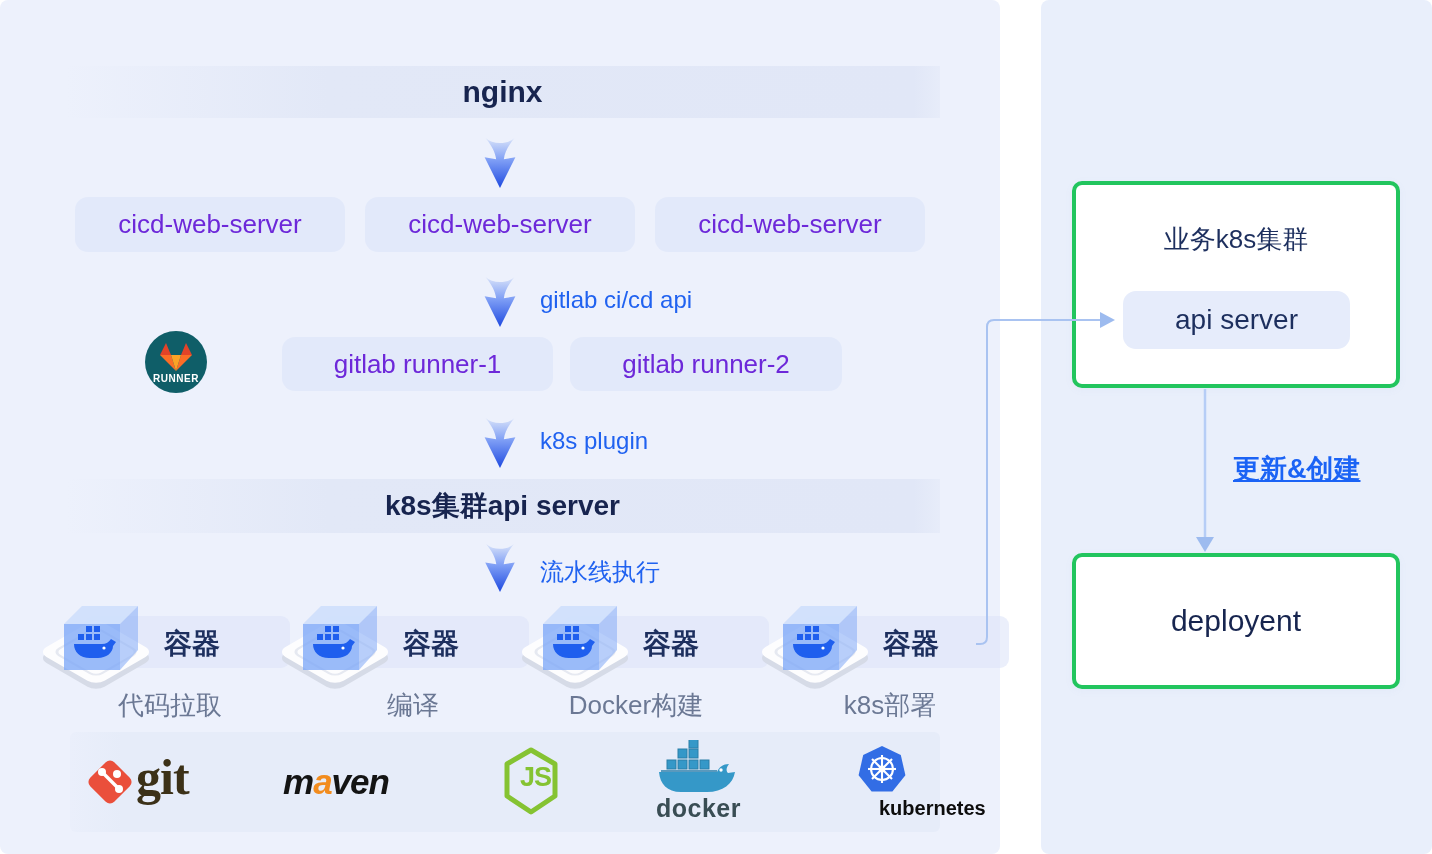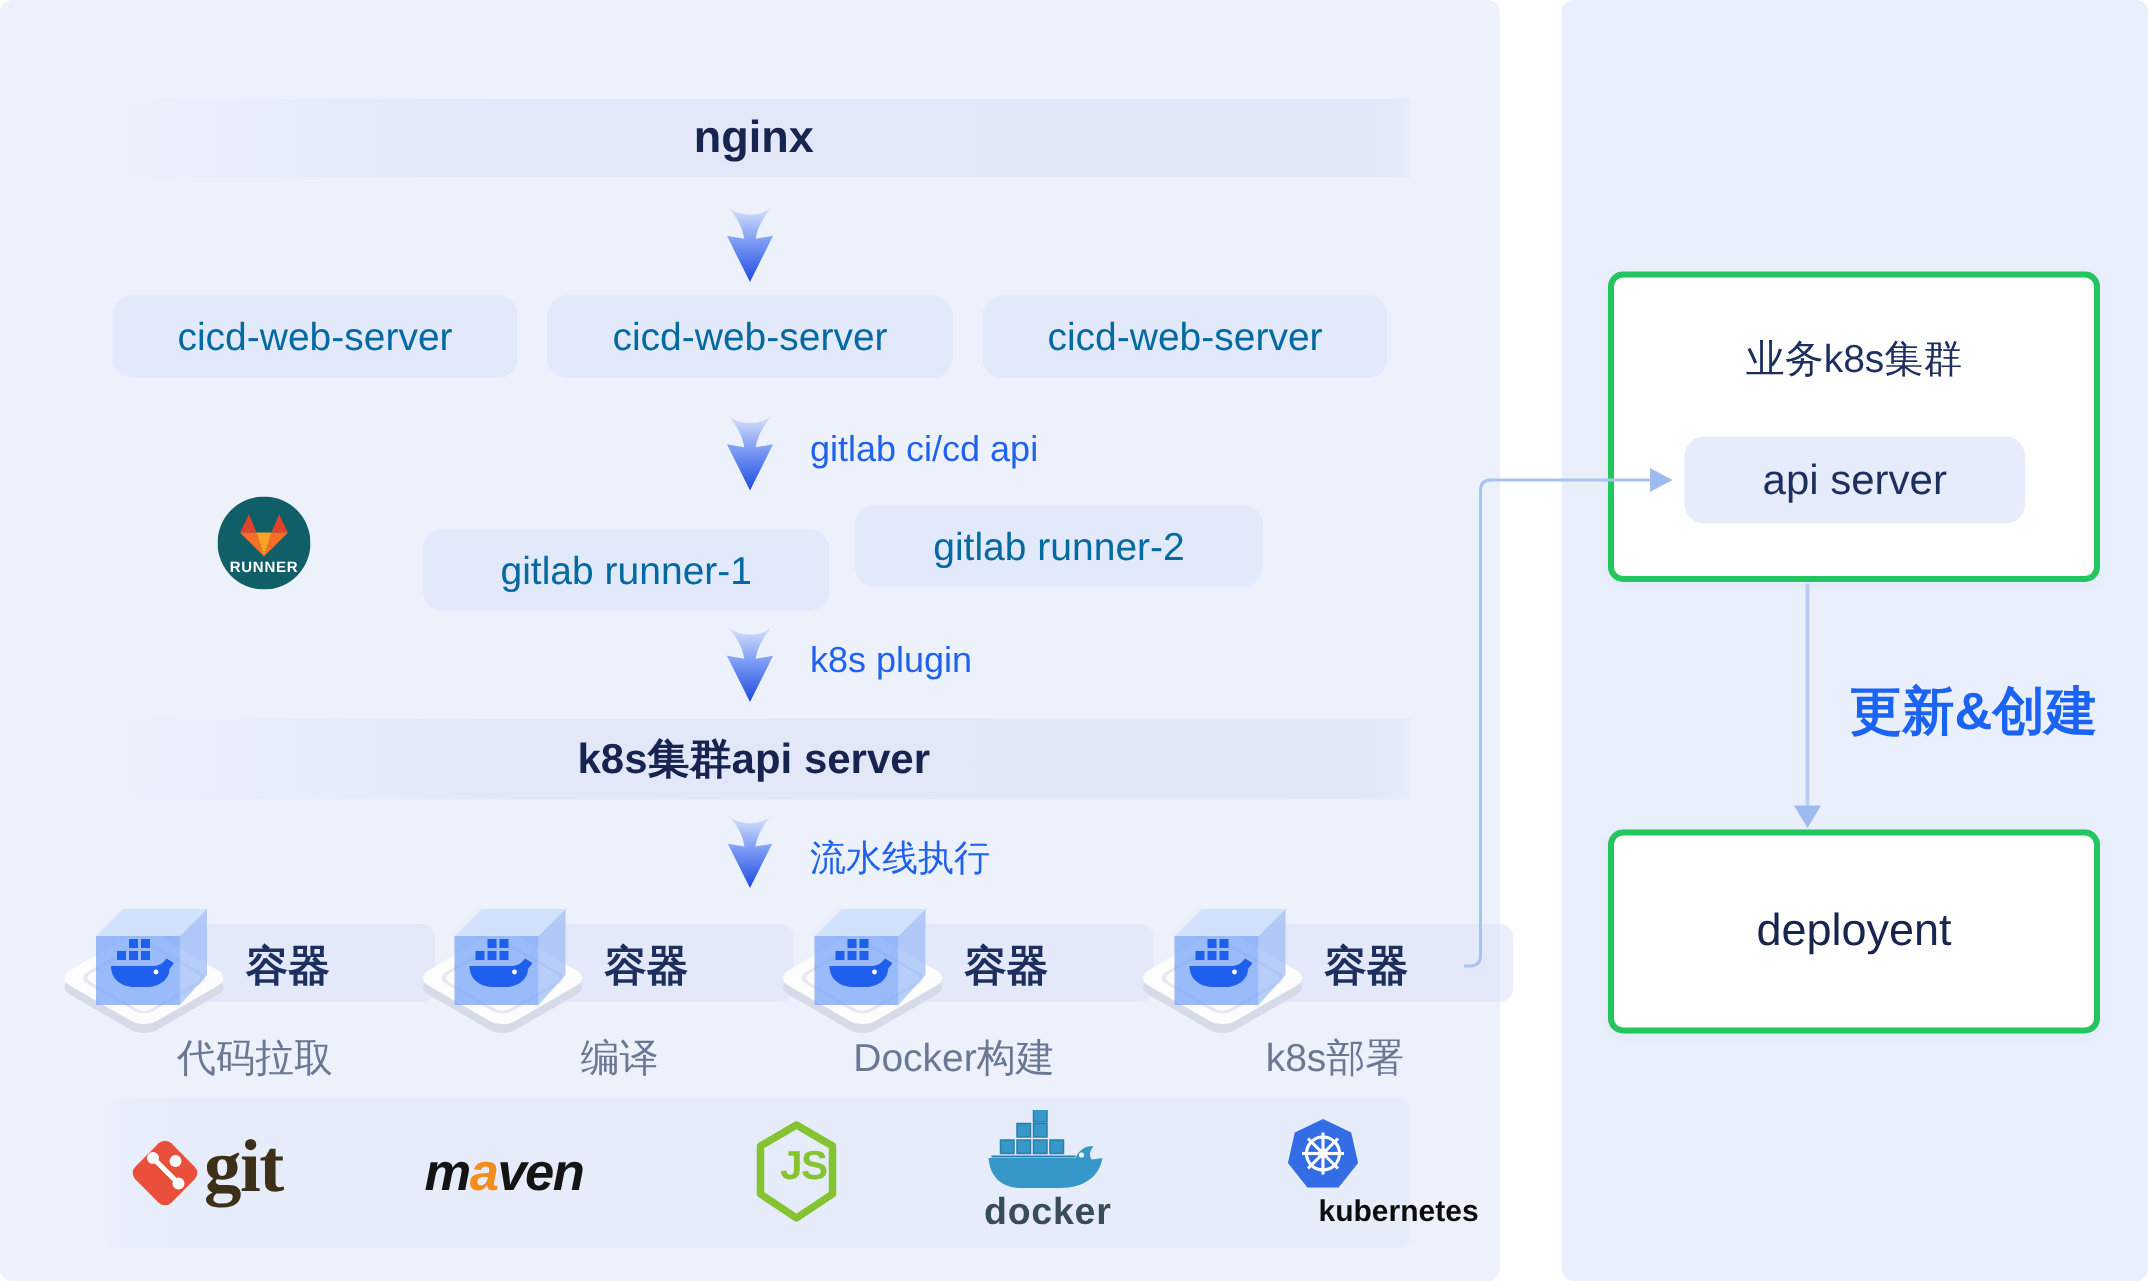--- a/index.html
+++ b/index.html
@@ -17,21 +17,21 @@
     position:absolute;left:65px;width:875px;
     background:linear-gradient(90deg, rgba(226,232,247,0) 0%, #e2e8f7 30%, #e1e7f7 97%, rgba(226,232,247,.55) 100%);
     display:flex;align-items:center;justify-content:center;
   }
   .band-nginx{top:66px;height:52px;font-size:30px;font-weight:700;color:#17244f;}
   .band-k8s{top:479px;height:54px;font-size:28px;font-weight:700;color:#17244f;}
 
   .node-box{
     position:absolute;height:55px;background:#e2e9fa;border-radius:13px;
     display:flex;align-items:center;justify-content:center;
-    font-size:26px;color:#0369a1;
+    font-size:26px;color:#6d28d9;
   }
   .arrow{position:absolute;width:44px;height:50px;}
   .blue-label{position:absolute;font-size:24px;font-weight:500;color:#2062f0;white-space:nowrap;}
 
   .runner-icon{position:absolute;left:145px;top:331px;width:62px;height:62px;}
   .runner-text{
     position:absolute;left:0;right:0;bottom:9px;text-align:center;
     font-size:10px;font-weight:700;letter-spacing:.5px;color:#ffffff;
   }
 
@@ -54,21 +54,21 @@
     position:absolute;left:1072px;width:328px;background:#ffffff;
     border:4px solid #22c55e;border-radius:10px;
     box-shadow:0 2px 8px rgba(110,130,190,.05);
   }
   .cluster-box{top:181px;height:207px;}
   .cluster-title{position:absolute;left:1072px;top:222px;width:328px;text-align:center;font-size:26px;color:#1d2f5e;}
   .api-box{
     position:absolute;left:1123px;top:291px;width:227px;height:58px;background:#e6ecfb;border-radius:13px;
     display:flex;align-items:center;justify-content:center;font-size:28px;color:#1d2f5e;
   }
-  .update-label{position:absolute;left:1233px;top:451px;font-size:35px;font-weight:700;color:#1b63f5;white-space:nowrap;}
+  .update-label{position:absolute;left:1233px;top:451px;font-size:27px;font-weight:700;color:#1b63f5;white-space:nowrap;text-decoration:underline;}
   .deploy-box{top:553px;height:136px;display:flex;align-items:center;justify-content:center;font-size:30px;color:#17254f;}
 
   .overlay{position:absolute;left:0;top:0;width:1432px;height:854px;pointer-events:none;}
 </style>
 </head>
 <body>
 
 <div class="stage">
 
   <div class="panel panel-left">
@@ -117,21 +117,21 @@
           <polygon points="2,14 8,2 13,14" fill="#e24329"></polygon>
           <polygon points="34,14 28,2 23,14" fill="#e24329"></polygon>
           <polygon points="2,14 13,14 18,30" fill="#fc6d26"></polygon>
           <polygon points="34,14 23,14 18,30" fill="#fc6d26"></polygon>
           <polygon points="13,14 23,14 18,30" fill="#fca326"></polygon>
         </g>
       </svg>
       <div class="runner-text">RUNNER</div>
     </div>
 
-    <div class="node-box" style="left:282px;top:353px;width:271px;height:54px;">
+    <div class="node-box" style="left:282px;top:337px;width:271px;height:54px;">
       <span>gitlab runner-1</span>
     </div>
     <div class="node-box" style="left:570px;top:337px;width:272px;height:54px;">
       <span>gitlab runner-2</span>
     </div>
 
     <svg class="arrow" style="left:478px;top:418px;" viewBox="0 0 44 52">
       <defs>
           <linearGradient id="ag3" x1="0" y1="0" x2="0" y2="1">
         <stop offset="0" stop-color="#d9e3f9"></stop>

